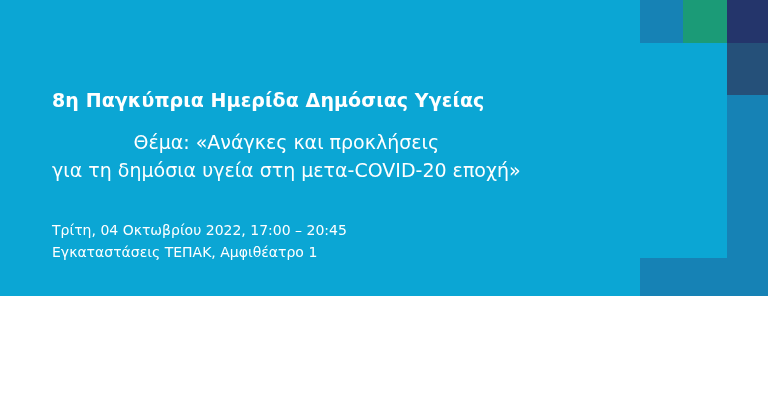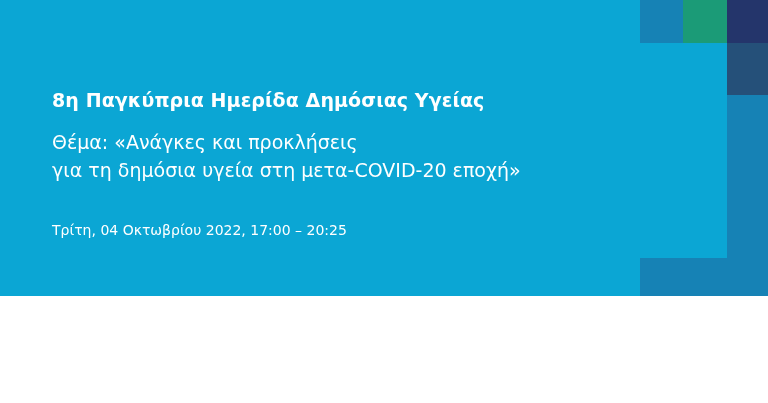--- a/index.html
+++ b/index.html
@@ -24,21 +24,21 @@
 
   
   .title{
     position:absolute;left:52px;top:89px;
     font-size:19px;font-weight:bold;color:#ffffff;
     letter-spacing:.1px;white-space:nowrap;
   }
   .theme{
     position:absolute;left:52px;top:128px;
     font-size:19px;font-weight:400;color:#ffffff;
-    line-height:28px;white-space:nowrap;
+    line-height:28px;white-space:nowrap;text-align:center;
   }
   .theme div{white-space:nowrap;}
   .meta{
     position:absolute;left:52px;top:219px;
     font-size:14px;font-weight:400;color:#ffffff;
     line-height:22px;white-space:nowrap;
   }
   .meta div{white-space:nowrap;}
 
   
@@ -62,21 +62,22 @@
   <div class="blk blk-b6"></div>
 
   <div class="title">8η Παγκύπρια Ημερίδα Δημόσιας Υγείας</div>
 
   <div class="theme">
     <div>Θέμα: «Ανάγκες και προκλήσεις</div>
     <div>για τη δημόσια υγεία στη μετα-COVID-20 εποχή»</div>
   </div>
 
   <div class="meta">
-    <div>Τρίτη, 04 Οκτωβρίου 2022, 17:00 – 20:25</div>
+    <div>Τρίτη, 04 Οκτωβρίου 2022, 17:00 – 20:45</div>
+    <div>Εγκαταστάσεις ΤΕΠΑΚ, Αμφιθέατρο 1</div>
   </div>
 
   <div class="footer">
 
     
     
 
     
     
 

